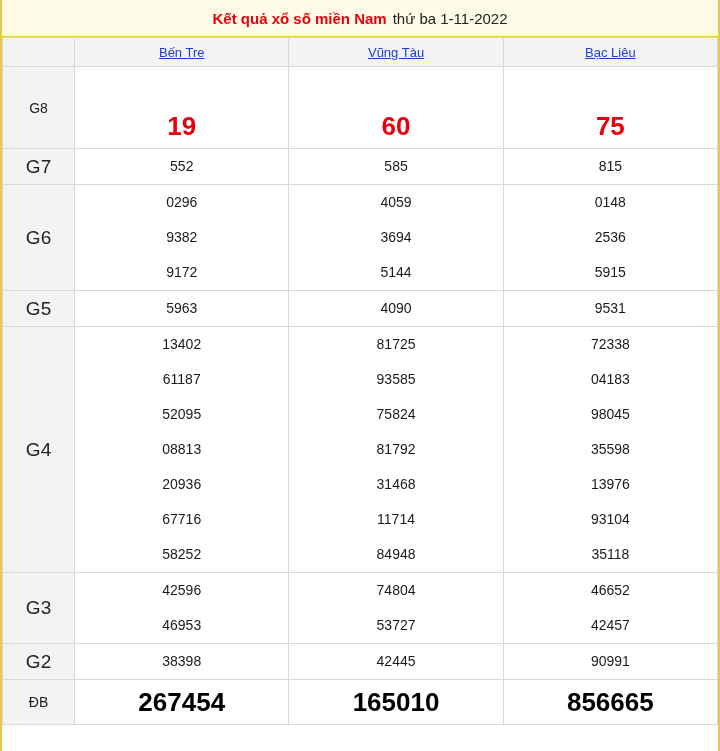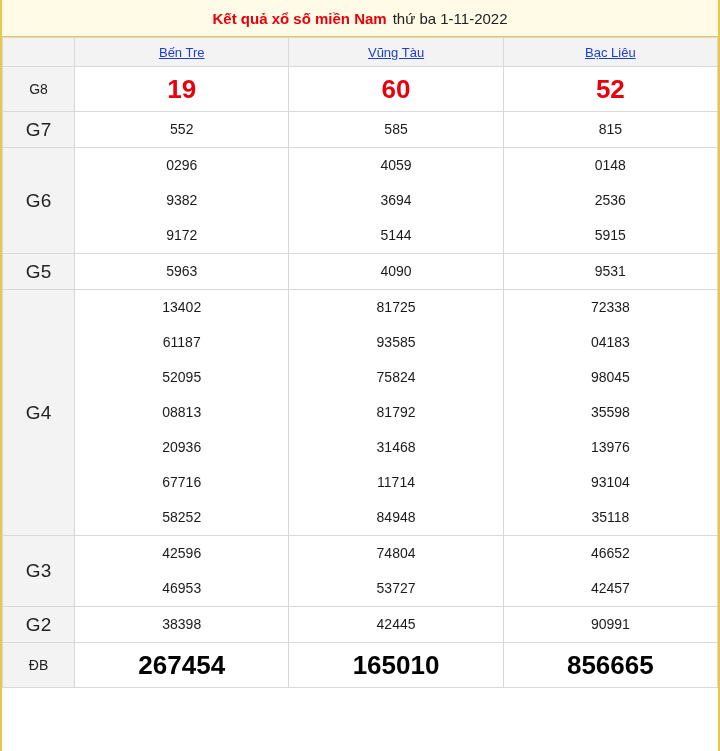--- a/index.html
+++ b/index.html
@@ -83,21 +83,21 @@
   }
   td.nums .n {
     display: block;
     height: 35px;
   }
   tr.row-g8 td.nums {
     color: #e8000d;
     font-size: 26px;
     font-weight: bold;
   }
-  tr.row-g8 td.nums .n { height: 44px; line-height: 44px; }
+  tr.row-g8 td.nums .n { height: 44px; line-height: 44px; margin-top: 37px; }
   tr.row-db td.nums {
     color: #000000;
     font-size: 26px;
     font-weight: bold;
   }
   tr.row-db td.nums .n { height: 44px; line-height: 44px; }
   tr.row-g8 td.label-cell, tr.row-db td.label-cell { font-size: 14px; }
 </style>
 </head>
 <body>
@@ -134,21 +134,21 @@
 
       <tr class="row-g8">
         <td class="label-cell">G8</td>
         <td class="nums">
           <span class="n">19</span>
         </td>
         <td class="nums">
           <span class="n">60</span>
         </td>
         <td class="nums">
-          <span class="n">52</span>
+          <span class="n">75</span>
         </td>
       </tr>
 
       <tr>
         <td class="label-cell">G7</td>
         <td class="nums">
           <span class="n">552</span>
         </td>
         <td class="nums">
           <span class="n">585</span>

